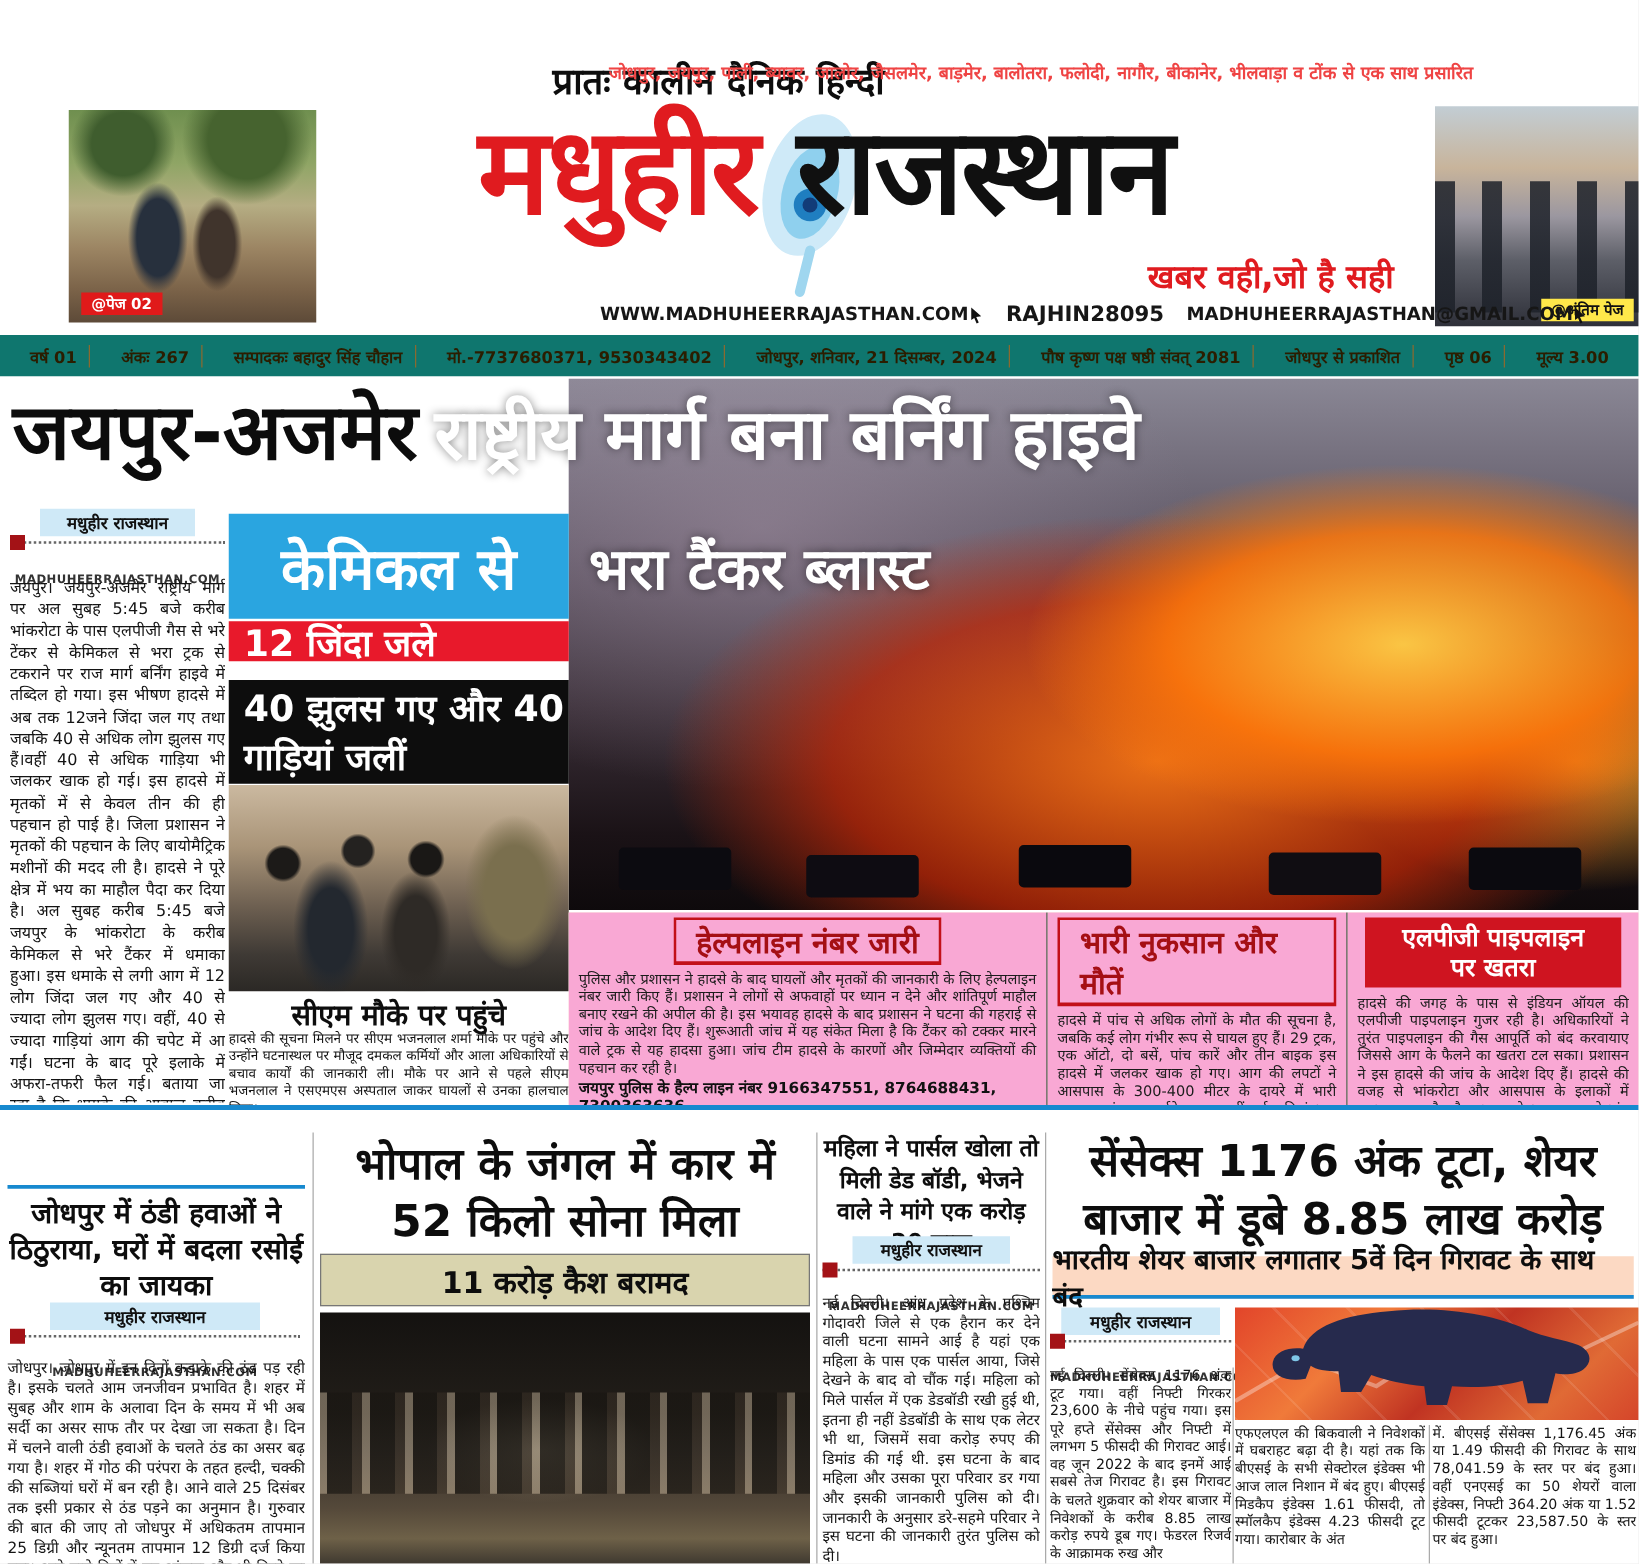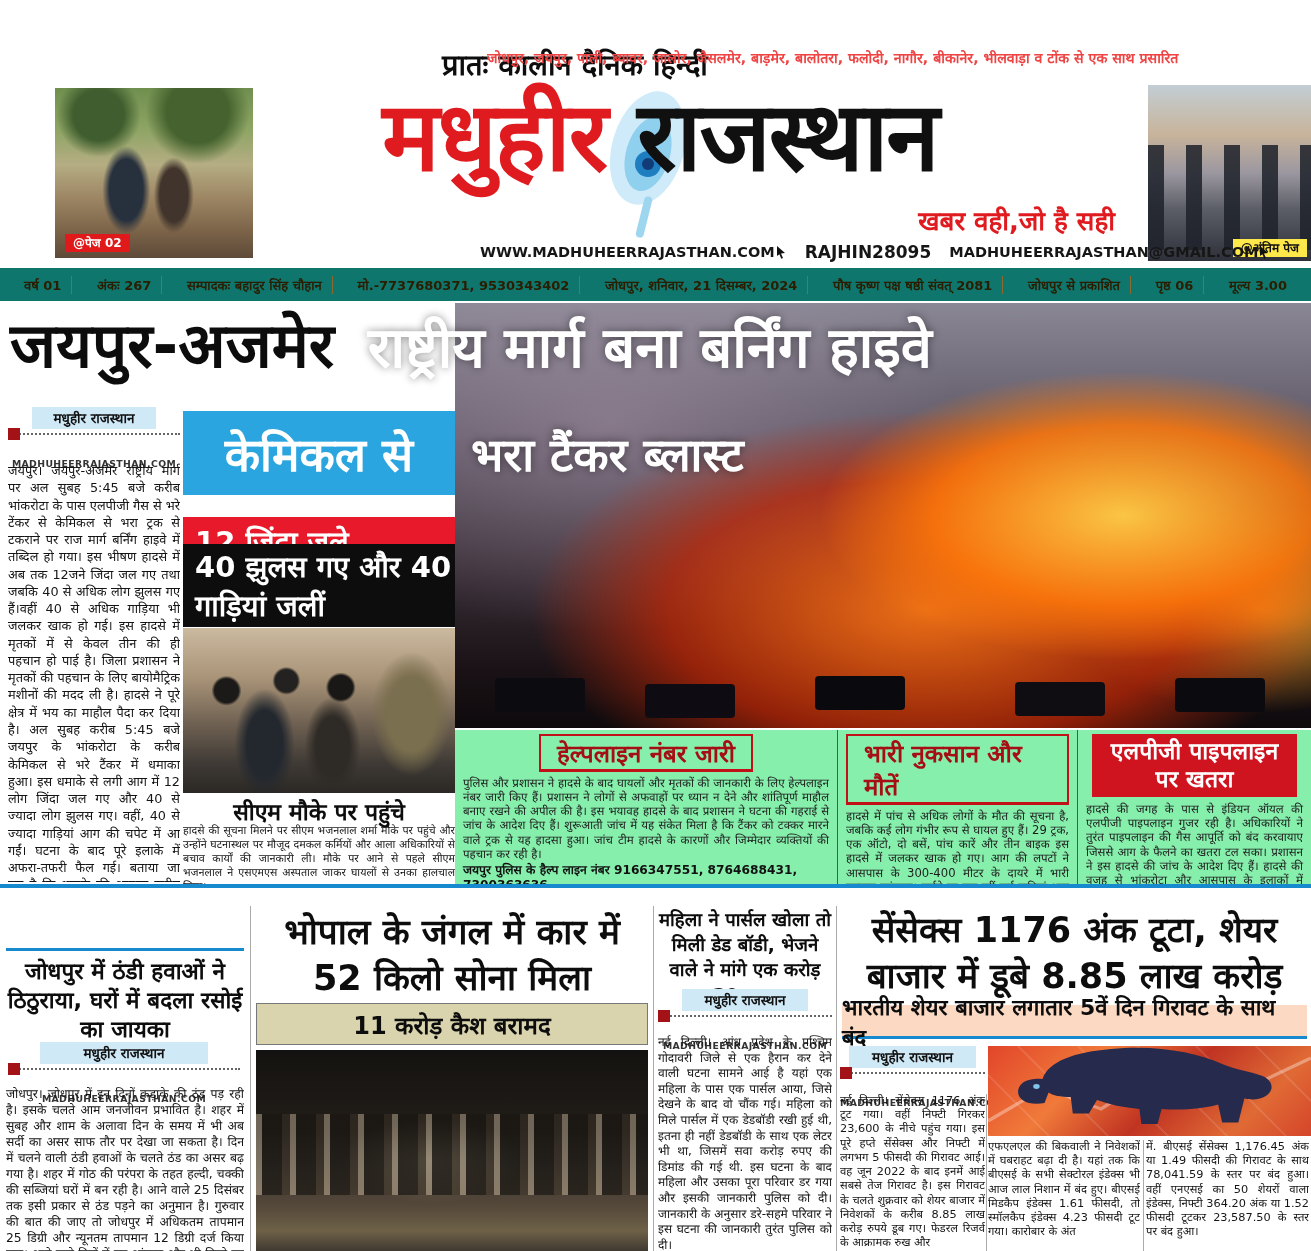--- a/index.html
+++ b/index.html
@@ -50,63 +50,63 @@
     background:
       radial-gradient(ellipse 420px 200px at 78% 50%,rgba(255,205,70,.95),rgba(255,120,10,.85) 45%,transparent 72%),
       radial-gradient(ellipse 520px 260px at 55% 72%,rgba(255,120,20,.9),rgba(200,40,5,.7) 50%,transparent 76%),
       radial-gradient(ellipse 300px 160px at 94% 72%,rgba(255,160,30,.9),transparent 65%),
       radial-gradient(ellipse 500px 300px at 18% 28%,rgba(170,150,170,.5),transparent 70%),
       linear-gradient(180deg,#8a8795 0%,#5a5260 35%,#3a2f38 62%,#1a1216 86%,#0e0a0c 100%);}
   #fire-photo .truck{position:absolute;left:40px;bottom:16px;width:90px;height:34px;border-radius:4px;background:#0c0b10;
     box-shadow:150px 6px 0 0 #0e0c12,320px -2px 0 0 #0a090e,520px 4px 0 0 #100d12,680px 0 0 0 #0b0a0f;}
   #lead-head{left:10px;top:306px;white-space:nowrap;font-weight:900;line-height:1.3;z-index:2;}
   #lead-head .h-black{font-size:62px;color:#0c0c0c;}
-  #lead-head .h-white{font-size:56px;color:#ffffff;margin-left:28px;text-shadow:0 0 8px rgba(0,0,0,.45);}
+  #lead-head .h-white{font-size:56px;color:#ffffff;margin-left:8px;text-shadow:0 0 8px rgba(0,0,0,.45);}
   #lead-sub{left:183px;top:411px;display:flex;align-items:center;z-index:2;}
   #lead-sub .blue-box{width:272px;height:84px;background:#2aa5e0;color:#fff;font-size:46px;font-weight:900;
                       display:flex;align-items:center;justify-content:center;}
   #lead-sub .s-white{font-size:46px;font-weight:900;color:#fff;margin-left:16px;text-shadow:0 0 8px rgba(0,0,0,.45);}
 
   
   .byline{position:absolute;}
   .byline .strip{background:#cfe9f7;text-align:center;font-size:13.5px;font-weight:700;color:#111;
                  padding:2px 0;margin:0 14%;}
   .byline .rule{border-top:2px dotted #666;margin:4px 0 3px;position:relative;}
   .byline .rule .sq{position:absolute;left:0;top:-7px;width:12px;height:12px;background:#a31216;}
   .byline .site{text-align:center;font-size:9.3px;font-weight:700;letter-spacing:.4px;color:#333;margin-top:23px;}
 
   #lead-byline{left:8px;top:407px;width:172px;}
   #lead-body{left:8px;top:462px;width:172px;height:420px;font-size:12.8px;line-height:1.35;font-weight:500;}
-  #stat-red{left:183px;top:497px;width:272px;height:46px;background:#e8192b;color:#fff;
-            font-size:29px;font-weight:900;display:flex;align-items:center;padding-left:12px;box-sizing:border-box;margin-top:20px;}
+  #stat-red{left:183px;top:497px;width:272px;height:32px;background:#e8192b;color:#fff;
+            font-size:29px;font-weight:900;display:flex;align-items:center;padding-left:12px;box-sizing:border-box;}
   #stat-black{left:183px;top:544px;width:272px;height:83px;background:#0d0d0d;color:#fff;
               font-size:29px;font-weight:900;line-height:1.35;padding:4px 0 0 12px;box-sizing:border-box;}
   #cm-photo{left:183px;top:628px;width:272px;height:165px;
     background:
       radial-gradient(circle 15px at 16% 38%,#1c1a18 80%,transparent 100%),
       radial-gradient(circle 14px at 38% 32%,#242220 80%,transparent 100%),
       radial-gradient(circle 15px at 58% 36%,#1a1816 80%,transparent 100%),
       radial-gradient(ellipse 40px 62px at 84% 52%,#7a6f4e 60%,transparent 100%),
       radial-gradient(ellipse 30px 55px at 30% 70%,#23282f 60%,transparent 100%),
       radial-gradient(ellipse 28px 50px at 55% 72%,#2e2a26 60%,transparent 100%),
       linear-gradient(180deg,#cbb9a0 0%,#a99478 30%,#6f6152 58%,#3f3a35 82%,#2b2825 100%);}
   #cm-cap-title{left:183px;top:795px;width:272px;text-align:center;font-size:23px;font-weight:900;color:#0d0d0d;}
   #cm-cap-body{left:183px;top:824px;width:272px;height:60px;font-size:10.8px;line-height:1.3;font-weight:500;}
 
   
   #cream-strip{left:455px;top:730px;width:856px;height:154px;background:#fcf0d4;}
   .vline-dark{position:absolute;top:730px;height:154px;width:1px;background:#555;}
-  .cream-box{position:absolute;top:730px;height:154px;background:#86efac;box-sizing:border-box;
+  .cream-box{position:absolute;top:730px;height:154px;background:#f9a8d4;box-sizing:border-box;
              padding:4px 8px;overflow:hidden;}
   #box-helpline{left:455px;width:382px;}
   #box-damage{left:838px;width:239px;}
   #box-lpg{left:1078px;width:233px;}
   .box-title-outline{display:table;margin:0 auto 4px;border:2px solid #c21019;color:#a50f14;
                      font-size:24px;font-weight:900;padding:0 16px;border-bottom-width:3px;}
-  .box-title-solid{background:#cf1420;color:#fff;text-align:center;font-size:23px;font-weight:900;
+  .box-title-solid{background:#cf1420;color:#fff;text-align:center;font-size:20px;font-weight:900;
                    line-height:1.2;padding:4px 4px;margin:0 6px 5px;}
   .box-body{font-size:11.6px;line-height:1.22;font-weight:500;color:#1c1c1c;}
   .box-phone{font-size:12.2px;line-height:1.25;font-weight:700;color:#111;margin-top:2px;}
 
   
   #sep-main{left:0;top:884px;width:1311px;height:4px;background:#1789cf;}
   .vrule{position:absolute;top:906px;height:345px;width:1px;background:#aaa;}
 
   
   #flash-box{left:25px;top:912px;width:200px;height:33px;border-radius:9px;

